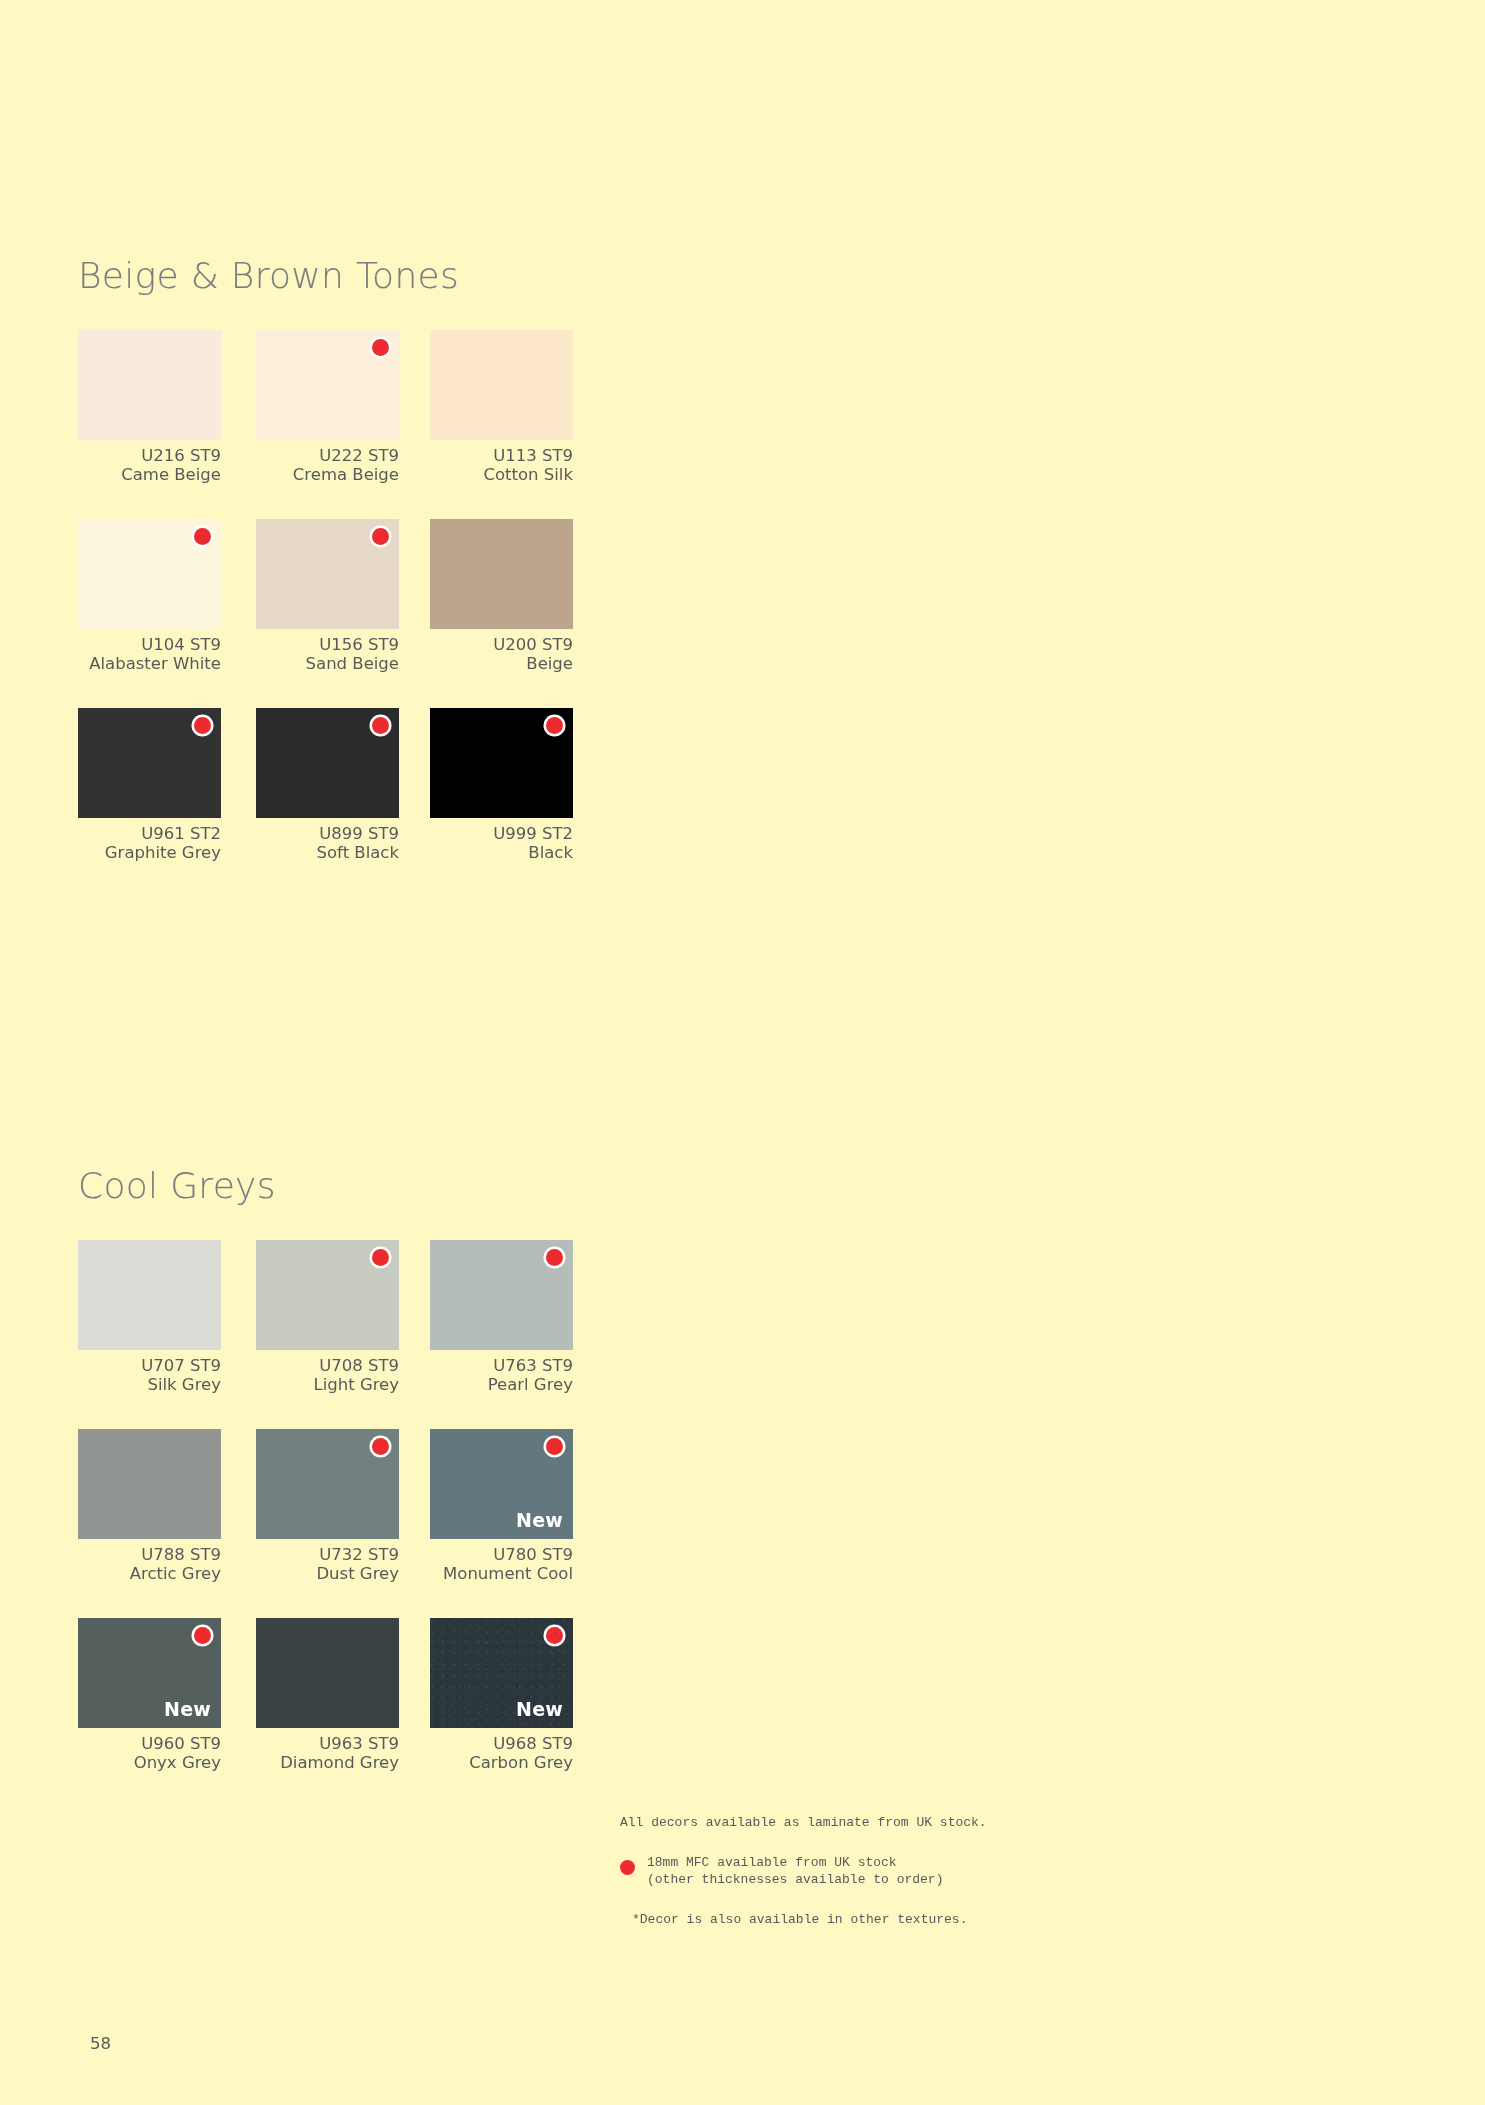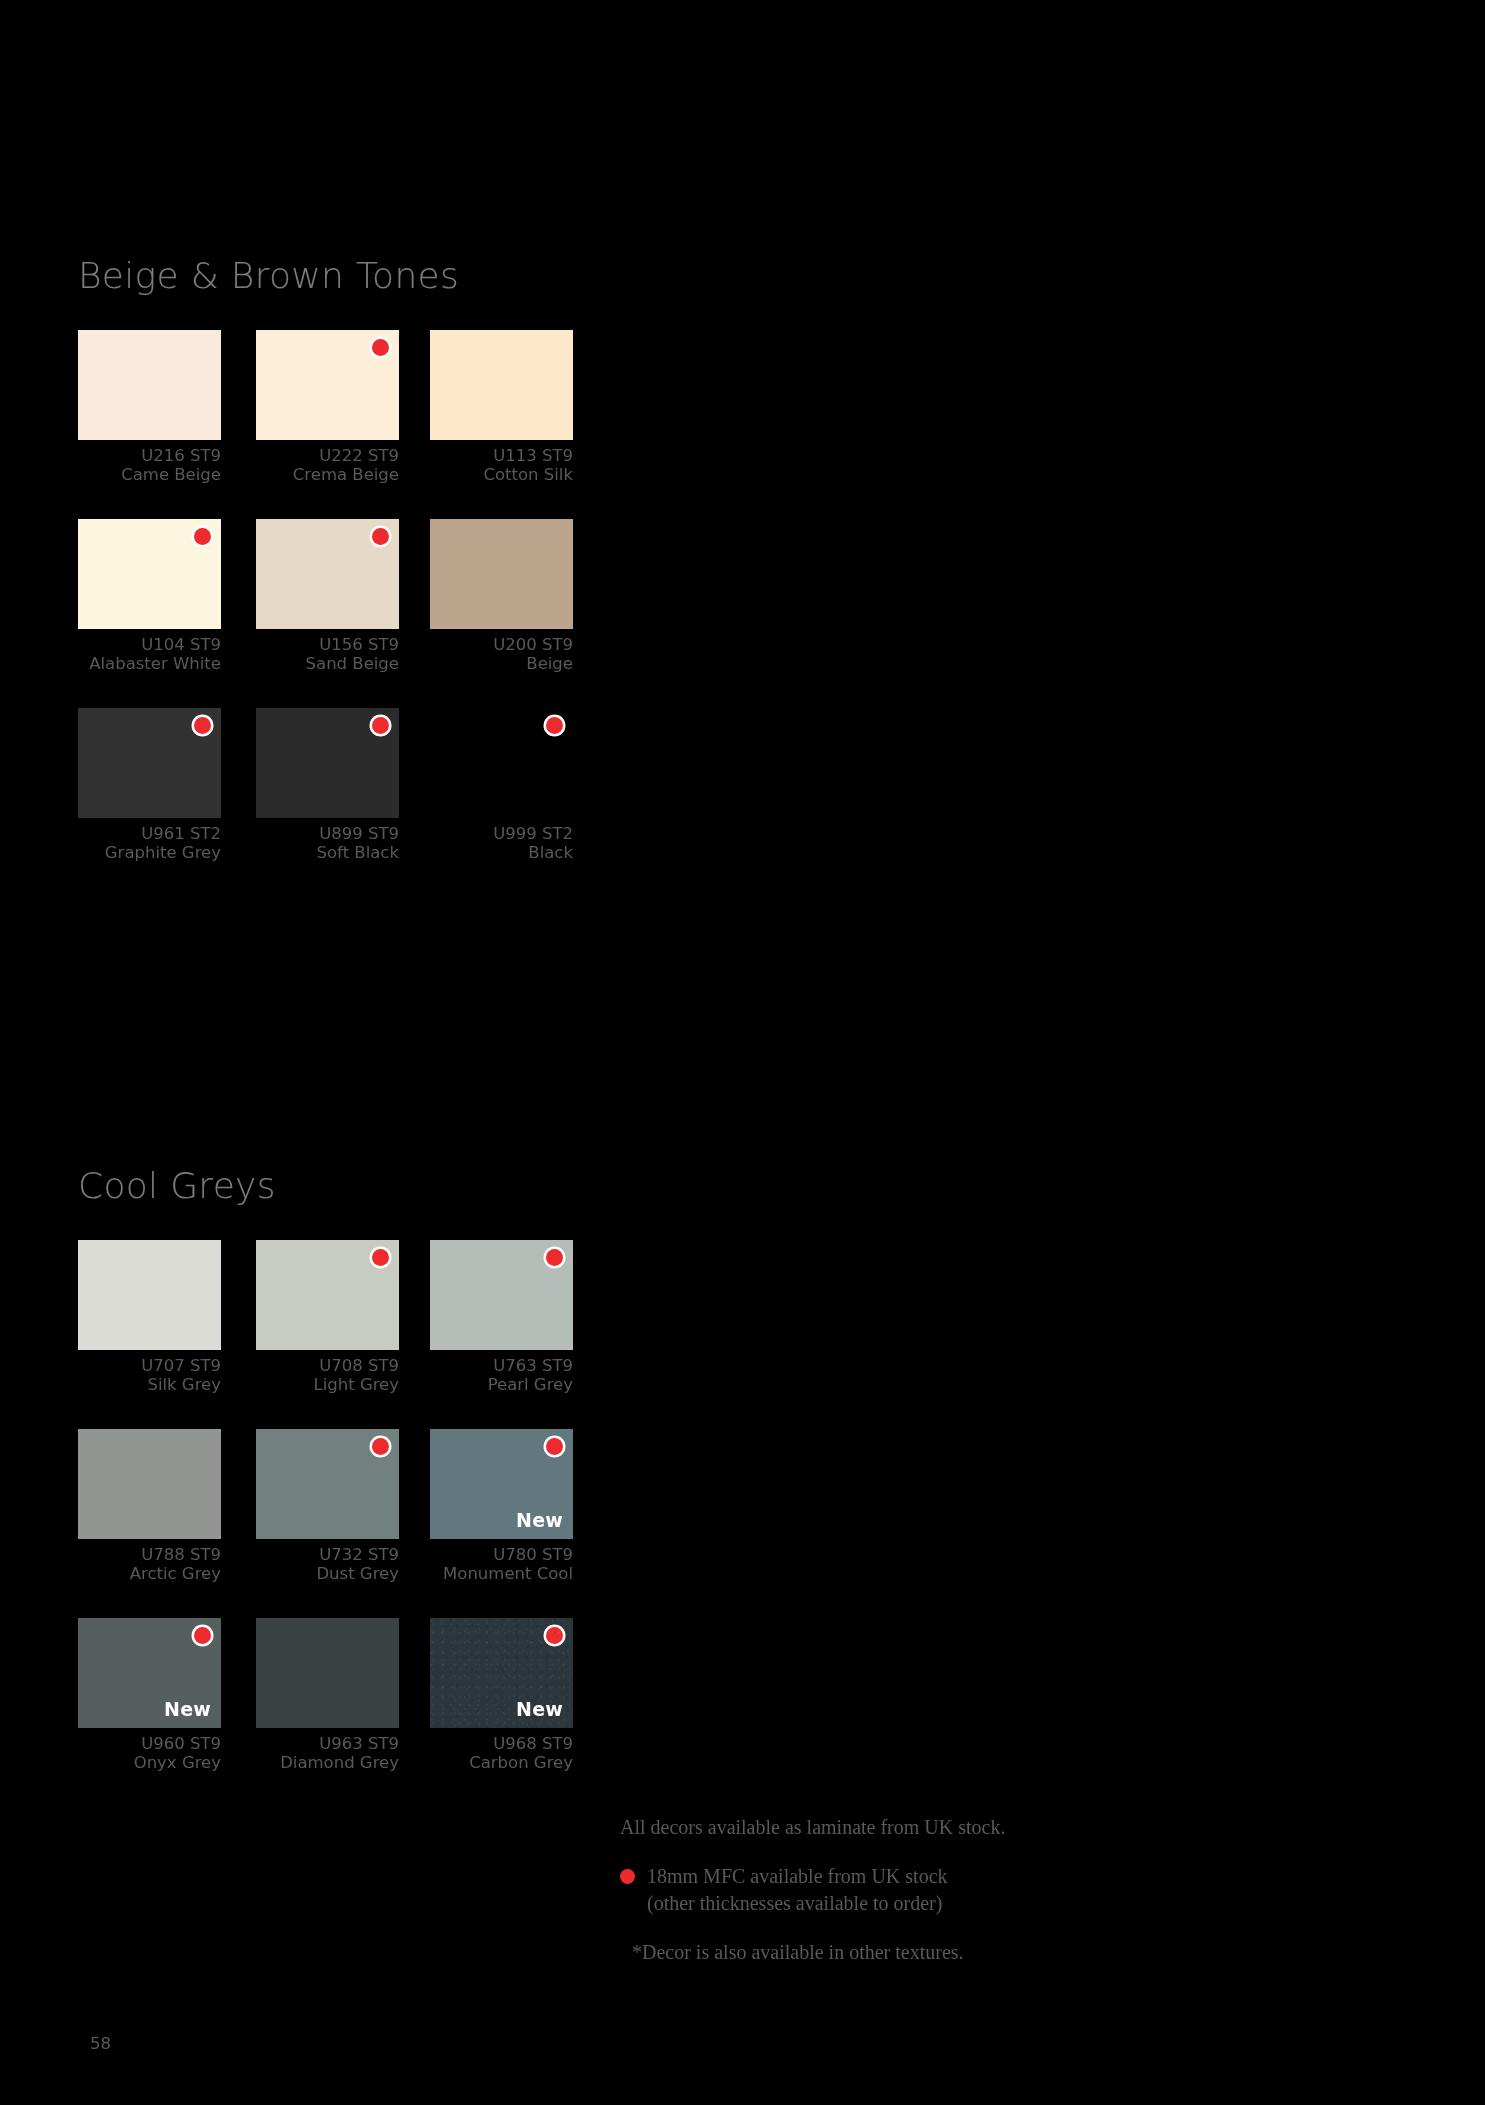--- a/index.html
+++ b/index.html
@@ -15,21 +15,21 @@
     font-family: "Liberation Sans", "DejaVu Sans", sans-serif;
     -webkit-font-smoothing: antialiased;
   }
 
   .page {
     position: absolute;
     left: 0; top: 0;
     width: 1485px;
     height: 2105px;
     overflow: hidden;
-    background: #000000;
+    background: #fef9c3;
   }
 
   
   .section {
     position: absolute;
     left: 78px;
   }
   .section-title {
     font-family: "DejaVu Sans", "Liberation Sans", sans-serif;
     font-weight: 300;
@@ -117,22 +117,22 @@
   .caption .code { display: block; }
   .caption .name { display: block; }
 
   
   .legend {
     position: absolute;
     left: 620px;
     top: 1814px;
     width: 480px;
     color: #59595b;
-    font-family: Liberation Serif, serif;
-    font-size: 20px;
+    font-family: Liberation Mono, monospace;
+    font-size: 13px;
     line-height: 1.35;
   }
   .legend-line-top {
     margin: 0 0 22px 0;
     white-space: nowrap;
   }
   .legend-bullet {
     position: relative;
     padding-left: 27px;
     margin: 0 0 22px 0;

